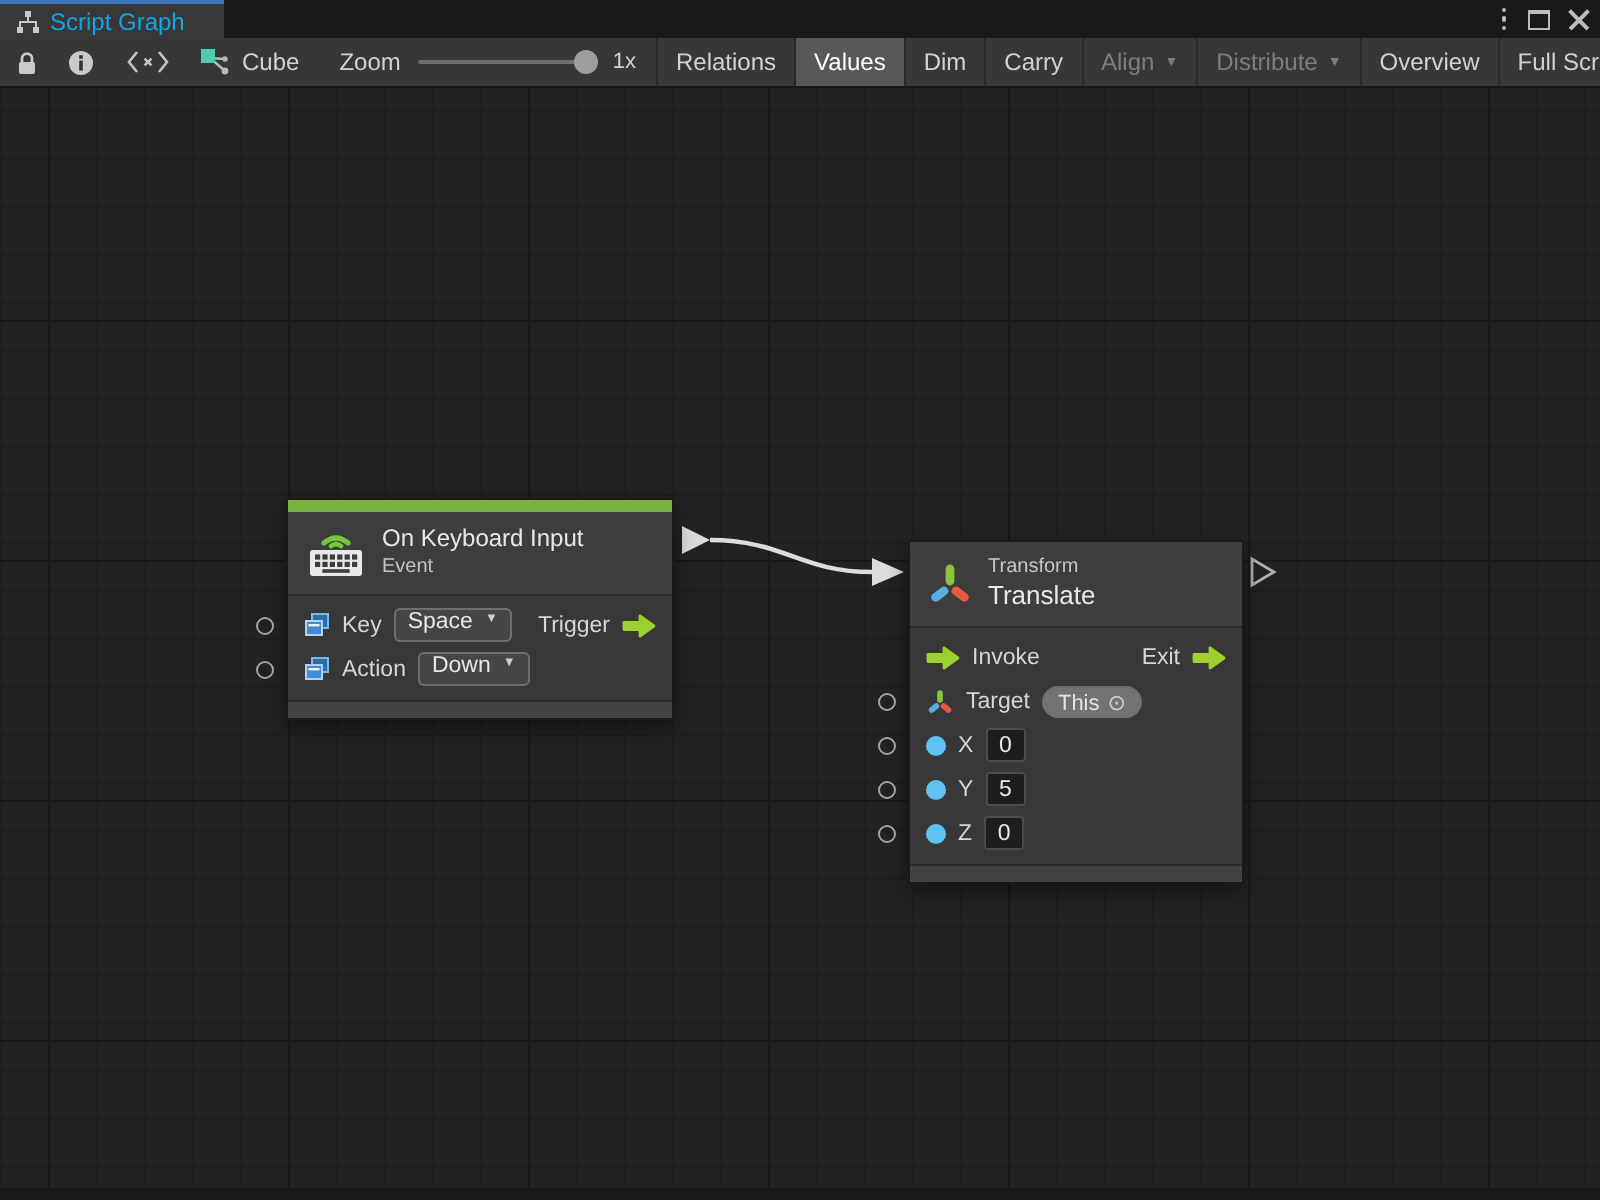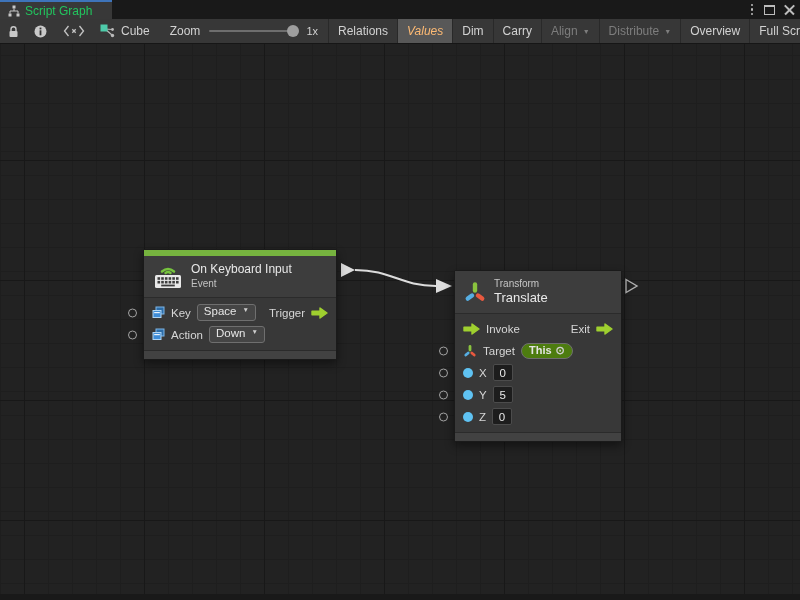--- a/index.html
+++ b/index.html
@@ -4,37 +4,37 @@
 <style>
   * { margin:0; padding:0; box-sizing:border-box; }
   html,body { width:800px; height:600px; overflow:hidden; }
   body { font-family:"Liberation Sans", sans-serif; background:#191919; color:#d4d4d4;
          -webkit-font-smoothing:antialiased; }
 
   
   .tabbar { height:19px; background:#191919; display:flex; align-items:flex-end; position:relative; }
   .tab { height:19px; width:112px; background:#383838; border-top:2px solid #3e74ba;
          display:flex; align-items:center; gap:5px; padding:0 8px; }
-  .tab-label { font-size:12px; color:#22c55e; white-space:nowrap; }
+  .tab-label { font-size:12px; color:#0ea5e9; white-space:nowrap; }
   .win-controls { position:absolute; right:5px; top:3px; display:flex; align-items:center; gap:9px; height:13px; }
   .kebab { display:flex; flex-direction:column; gap:2px; padding:0 2px; cursor:pointer; }
   .kebab i { width:2.5px; height:2.5px; border-radius:50%; background:#bdbdbd; display:block; }
   .maxbox { width:11px; height:10px; border:1px solid #bdbdbd; border-top-width:2px; cursor:pointer; }
   .closex { width:11px; height:11px; position:relative; cursor:pointer; }
   .closex:before,.closex:after { content:""; position:absolute; left:-1px; top:4.5px; width:13px; height:1.6px;
          background:#bdbdbd; }
   .closex:before { transform:rotate(45deg); } .closex:after { transform:rotate(-45deg); }
 
   
   .toolbar { height:25px; background:#373737; border-bottom:1px solid #161616;
              display:flex; align-items:stretch; font-size:12px; color:#d2d2d2; }
   .tbtn { display:flex; align-items:center; justify-content:center; padding:0 9px; cursor:pointer;
           white-space:nowrap; }
   .tbtn.icon-only { padding:0 7px; }
-  .tbtn.active { background:#585858; color:#fdba74;font-style:italic; }
+  .tbtn.active { background:#585858; color:#ffffff; }
   .tbtn.disabled { color:#7d7d7d; cursor:default; }
   .sep { width:1px; background:#292929; margin:0; }
   .caret { font-size:7px; margin-left:5px; position:relative; top:0.5px; color:inherit; }
   .graph-ref { display:flex; align-items:center; gap:6px; padding:0 10px 0 6px;text-align:center; }
   .zoomer { display:flex; align-items:center; gap:9px; padding:0 10px; }
   .z-track { width:88px; height:2px; background:#6e6e6e; position:relative; border-radius:1px; }
   .z-knob { position:absolute; right:-2px; top:50%; transform:translateY(-50%);
             width:12px; height:12px; background:#9e9e9e; border-radius:50%; cursor:pointer; }
   .right-group { display:flex; align-items:stretch; margin-left:auto; }
 
@@ -67,23 +67,23 @@
          border:1.5px solid #a2a2a2; border-radius:50%; cursor:pointer; }
   .plabel { color:#d6d6d6; }
   .ml-auto { margin-left:auto; }
   .dropdown { display:inline-flex; align-items:flex-start; gap:6px; height:17px; padding:0 6px;
               background:#454545; border:1px solid #6f6f6f; border-radius:3px; color:#e6e6e6;
               cursor:pointer; font-size:11.5px; }
   .dropdown .caret { margin-left:0; font-size:6.5px; color:#cfcfcf; }
   .valbox { display:inline-flex; align-items:center; justify-content:center; min-width:20px; height:17px;
             padding:0 5px; background:#1d1d1d; border:1px solid #4c4c4c; border-radius:2px;
             color:#e8e8e8; cursor:text; }
-  .thisbtn { display:inline-flex; align-items:flex-start; gap:4px; height:16px; padding:0 7px;
-             background:#4d7c0f; border:1px solid #6f6f6f; border-radius:8px; color:#e4e4e4;
-             cursor:pointer; font-size:11px;font-weight:bold; }
+  .thisbtn { display:inline-flex; align-items:flex-end; gap:4px; height:16px; padding:0 7px;
+             background:#737373; border:1px solid #6f6f6f; border-radius:8px; color:#e4e4e4;
+             cursor:pointer; font-size:11px; }
   .target-glyph { font-size:11px; color:#cfcfcf; }
   .bluedot { width:10px; height:10px; border-radius:50%; background:#5fc2f2; flex:0 0 auto; }
   .flow-arrow { flex:0 0 auto; display:flex; }
 
   .node-keyboard { left:143px; top:205px; width:194px; }
   .node-translate { left:454px; top:226px; width:168px; }
 </style>
 </head>
 <body>
 

